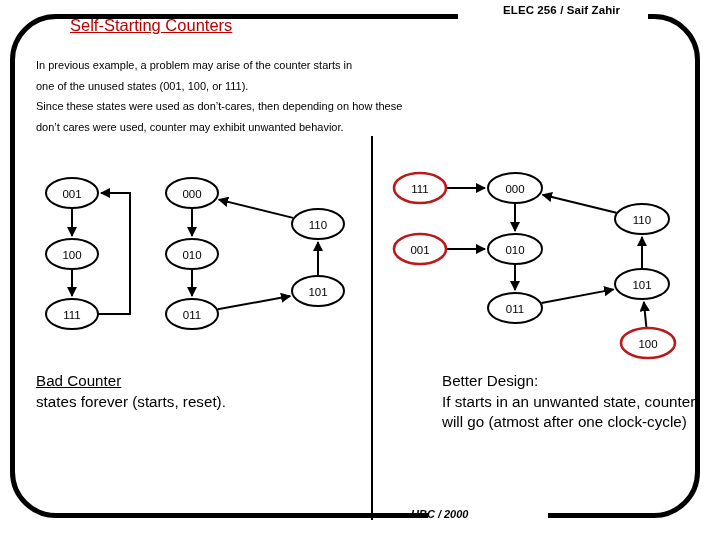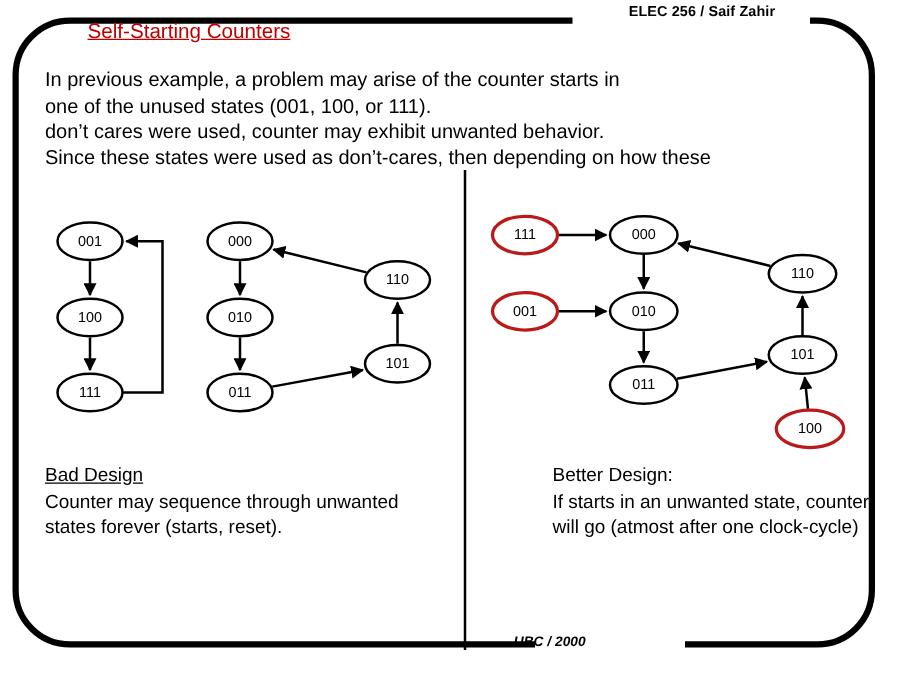--- a/index.html
+++ b/index.html
@@ -65,21 +65,21 @@
     color: #C00000;
     text-decoration: underline;
     white-space: nowrap;
   }
 
   #intro-text {
     position: absolute;
     left: 36px;
     top: 55px;
     width: 660px;
-    font-size: 16px;
+    font-size: 11px;
     color: #000000;
     line-height: 20.5px;
   }
 
   #divider {
     position: absolute;
     left: 371px;
     top: 136px;
     width: 2px;
     height: 384px;
@@ -138,22 +138,22 @@
   <div class="frame-gap" id="gap-bottom"></div>
 
   <div id="header-label">ELEC 256 / Saif Zahir</div>
   <div id="footer-label">UBC / 2000</div>
 
   <div id="slide-title">Self-Starting Counters</div>
 
   <div id="intro-text">
     <div>In previous example, a problem may arise of the counter starts in</div>
     <div>one of the unused states (001, 100, or 111).</div>
+    <div>Since these states were used as don’t-cares, then depending on how these</div>
     <div>don’t cares were used, counter may exhibit unwanted behavior.</div>
-    <div>Since these states were used as don’t-cares, then depending on how these</div>
   </div>
 
   <div id="divider"></div>
 
   <svg class="diagram" id="svg-diagrams" viewBox="0 0 720 540" xmlns="http://www.w3.org/2000/svg">
     <defs>
       <marker id="arrowblack" viewBox="0 0 10 10" refX="9" refY="5" markerWidth="5.2" markerHeight="5.2" orient="auto-start-reverse">
         <path d="M 0 0 L 10 5 L 0 10 z" fill="#000000"></path>
       </marker>
     </defs>
@@ -241,22 +241,21 @@
           <text x="642" y="284.5" class="node-label">101</text>
         </g>
         <g>
           <ellipse cx="648" cy="343" rx="27" ry="15" class="node-ellipse red"></ellipse>
           <text x="648" y="343.5" class="node-label">100</text>
         </g>
       </g>
   </svg>
 
   <div class="caption" id="caption-left">
-    <div class="caption-head-underline">Bad Design</div>
-    <div>Counter may sequence through unwanted</div>
+    <div class="caption-head-underline">Bad Counter</div>
     <div>states forever (starts, reset).</div>
   </div>
 
   <div class="caption" id="caption-right">
     <div>Better Design:</div>
     <div>If starts in an unwanted state, counter</div>
     <div>will go (atmost after one clock-cycle)</div>
   </div>
 
 </div>

